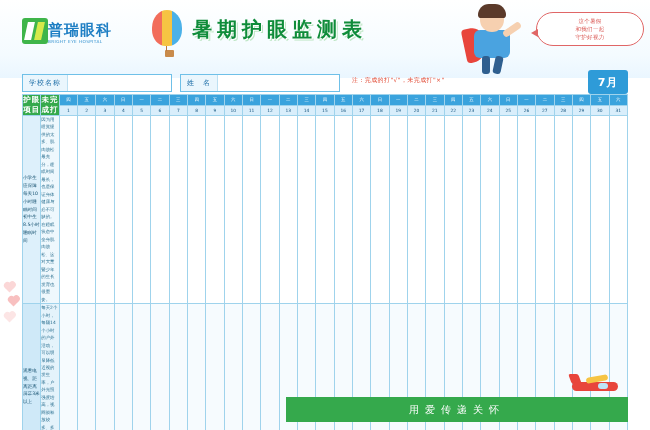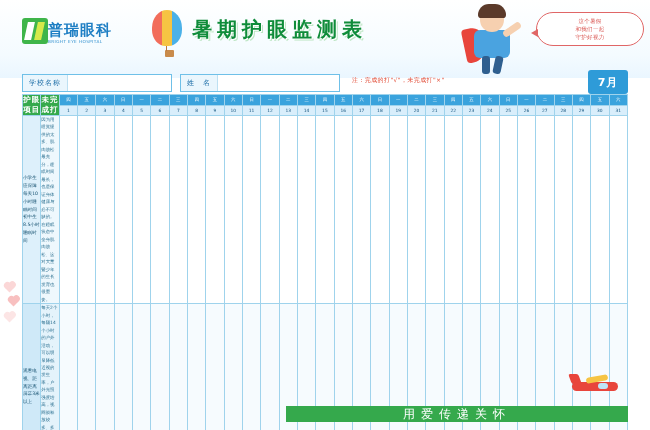--- a/index.html
+++ b/index.html
@@ -70,22 +70,22 @@
   .hdr-cell{background:#35a94c;color:#fff;font-weight:bold;text-align:center;font-size:7.5px;letter-spacing:1px;height:14px;}
   .hdr-day{background:#3aa3dd;color:#fff;font-size:4.4px;text-align:center;height:7px;line-height:7px;}
   .hdr-num{background:#d9eefb;color:#15557f;font-size:4.4px;text-align:center;height:7px;line-height:7px;}
   .c-item{width:128px;background:#ddf0fb;color:#14506f;font-size:4.6px;line-height:1.7;padding:3px 5px;}
   .c-tip{width:130px;background:#eef8fd;color:#2a6f90;font-size:4.4px;line-height:1.7;padding:3px 5px;}
   .c-blank{background:#ffffff;}
   .row-alt .c-item{background:#cfe9f8;}
   .row-alt .c-tip{background:#e4f3fb;}
   .row-alt .c-blank{background:#f6fbfe;}
 
-  .footbar{position:absolute;left:286px;bottom:8px;width:342px;height:16px;background:#35a94c;color:#fff;
-      display:flex;align-items:center;justify-content:center;font-size:12px;letter-spacing:6px;}
+  .footbar{position:absolute;left:286px;bottom:8px;width:342px;height:25px;background:#35a94c;color:#fff;
+      display:flex;align-items:center;justify-content:center;font-size:10px;letter-spacing:6px;}
 
   .plane{position:absolute;right:24px;bottom:30px;width:58px;height:26px;}
   .plane .pb{position:absolute;left:4px;top:8px;width:46px;height:9px;background:#e8453c;border-radius:5px;}
   .plane .pw{position:absolute;left:18px;top:2px;width:22px;height:6px;background:#f6c443;border-radius:3px;transform:rotate(-10deg);}
   .plane .pt{position:absolute;left:2px;top:0px;width:10px;height:10px;background:#e8453c;border-radius:2px;transform:skewX(20deg);}
   .plane .pc{position:absolute;left:30px;top:9px;width:10px;height:6px;background:#bfe3f7;border-radius:3px;}
 
   .hearts{position:absolute;left:4px;top:270px;width:18px;height:70px;}
   .heart{position:absolute;width:7px;height:7px;transform:rotate(-45deg);}
   .heart:before,.heart:after{content:"";position:absolute;width:7px;height:7px;border-radius:50%;}

